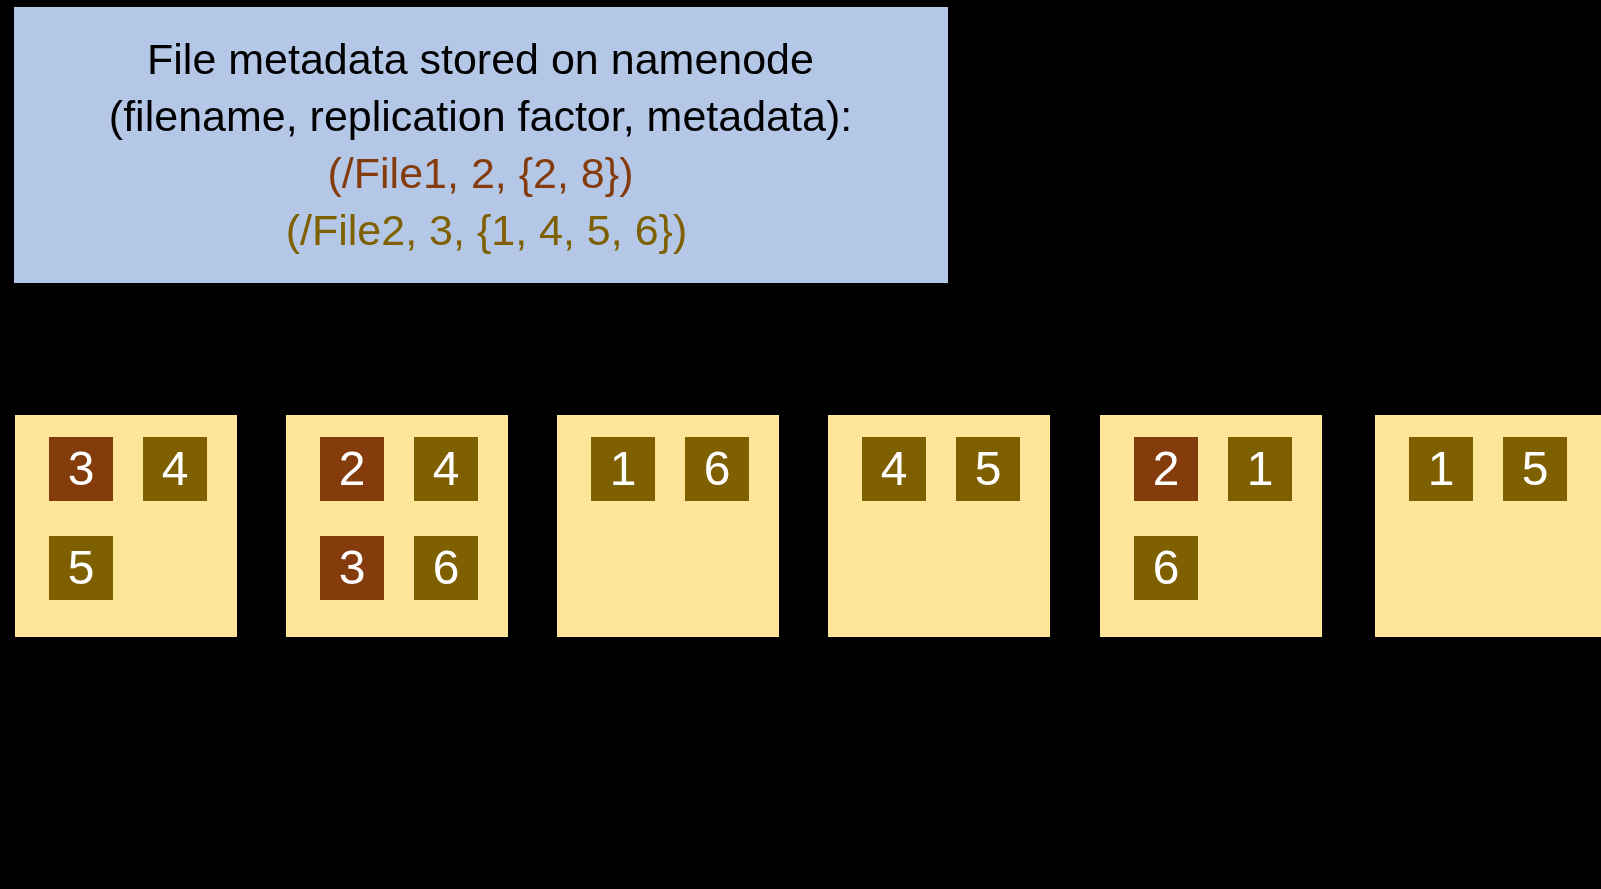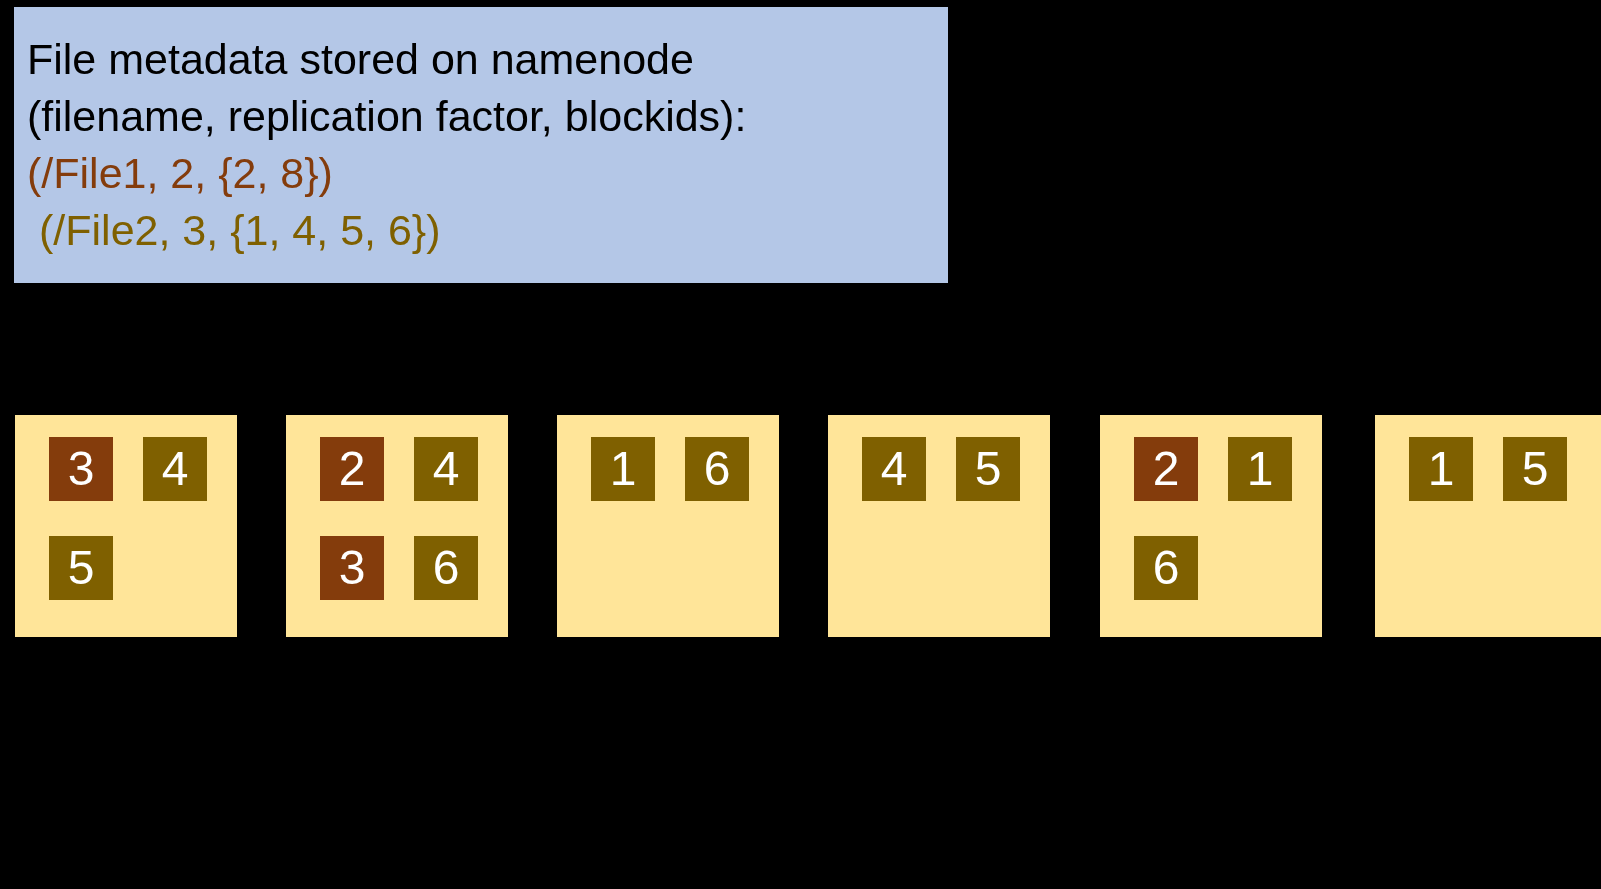--- a/index.html
+++ b/index.html
@@ -7,20 +7,21 @@
     padding: 0;
     background: #000000;
   }
   .slide {
     position: relative;
     width: 1601px;
     height: 889px;
     background: #000000;
     overflow: hidden;
     font-family: "Liberation Sans", sans-serif;
+    text-align: center;
   }
 
   
   .namenode-box {
     position: absolute;
     left: 14px;
     top: 7px;
     width: 934px;
     height: 276px;
     background: #B4C7E7;
@@ -73,21 +74,21 @@
   .block[data-file="File1"] { background: #843C0C; }
   .block[data-file="File2"] { background: #7F6000; }
 </style>
 </head>
 <body>
 
 <div class="slide">
 
   <div class="namenode-box">
     <div class="nn-line">File metadata stored on namenode</div>
-    <div class="nn-line">(filename, replication factor, blockids):</div>
+    <div class="nn-line">(filename, replication factor, metadata):</div>
     <div class="nn-line nn-entry" data-file="File1">(/File1, 2, {2, 8})</div>
     <div class="nn-line nn-entry" data-file="File2">(/File2, 3, {1, 4, 5, 6})</div>
   </div>
 
   <div class="datanode" id="dn1">
     <div class="block" data-file="File1">3</div>
     <div class="block" data-file="File2">4</div>
     <div class="block" data-file="File2">5</div>
   </div>
 

